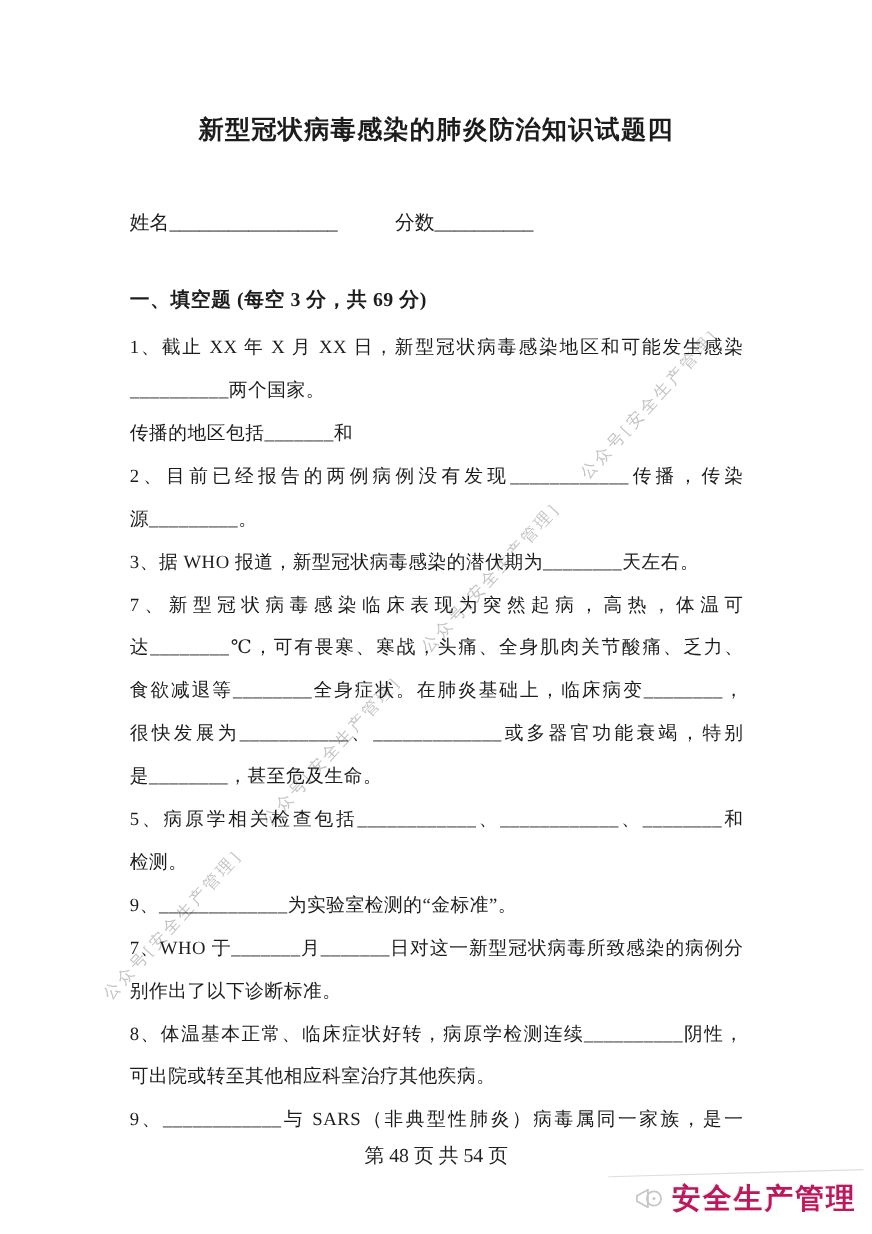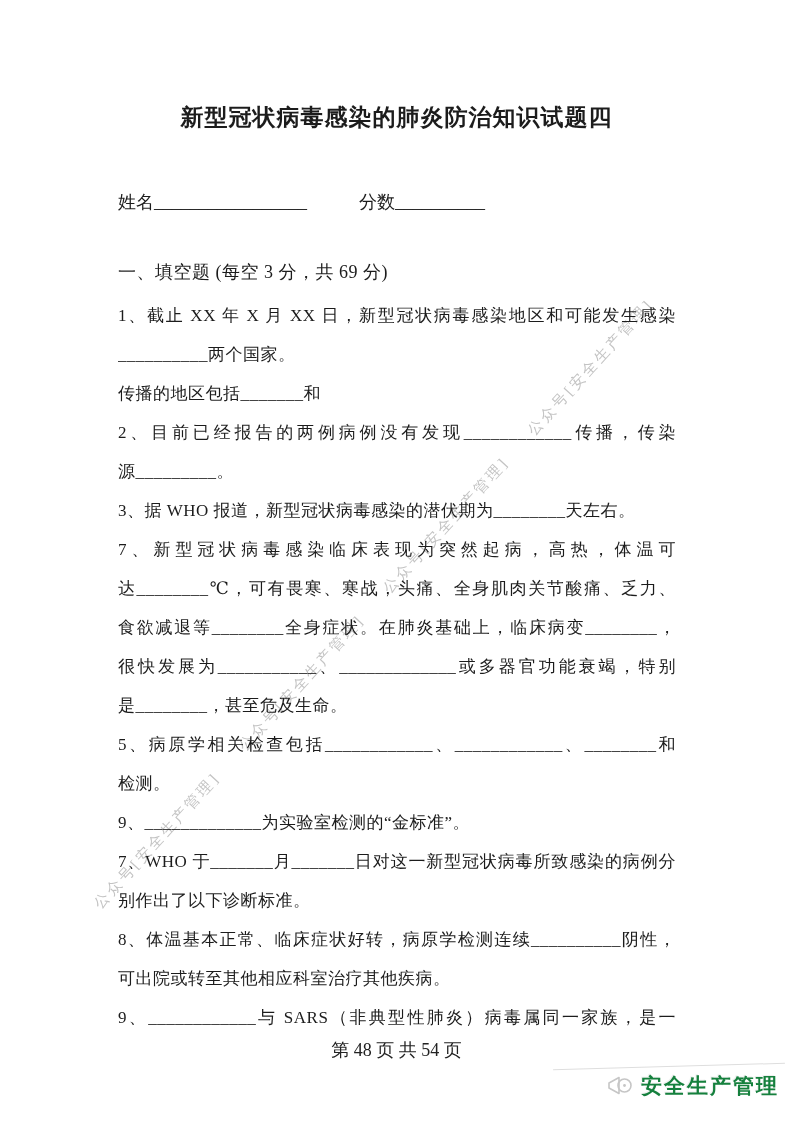--- a/index.html
+++ b/index.html
@@ -39,21 +39,21 @@
     font-size:18px;
     z-index:1;
   }
   .name-row .gap{display:inline-block;width:52px;}
   .blank{letter-spacing:0;}
   .section{
     position:absolute;
     top:260px;left:118px;
     margin:0;
     font-size:18px;
-    font-weight:normal;
+    font-weight:bold;
     letter-spacing:0.5px;
     z-index:1;
   }
   .questions{
     position:absolute;
     top:296px;left:118px;
     width:558px;
     z-index:1;
   }
   .qline{
@@ -89,24 +89,24 @@
     position:absolute;
     top:1072px;right:14px;
     display:flex;
     align-items:center;
     gap:7px;
     z-index:1;
   }
   .brand-icon{display:inline-flex;}
   .brand-text{
     font-family:"Liberation Sans","DejaVu Sans",sans-serif;
-    font-size:21px;
+    font-size:26px;
     font-weight:bold;
     letter-spacing:2px;
-    color:#15803d;
+    color:#be185d;
     text-shadow:1px 1px 0 #ffffff, -1px -1px 0 #efefef;
   }
 </style>
 </head>
 <body>
 
 <div class="page">
 
   <div class="watermark-band">公众号[安全生产管理]　　公众号[安全生产管理]　　公众号[安全生产管理]　　公众号[安全生产管理]</div>
 

